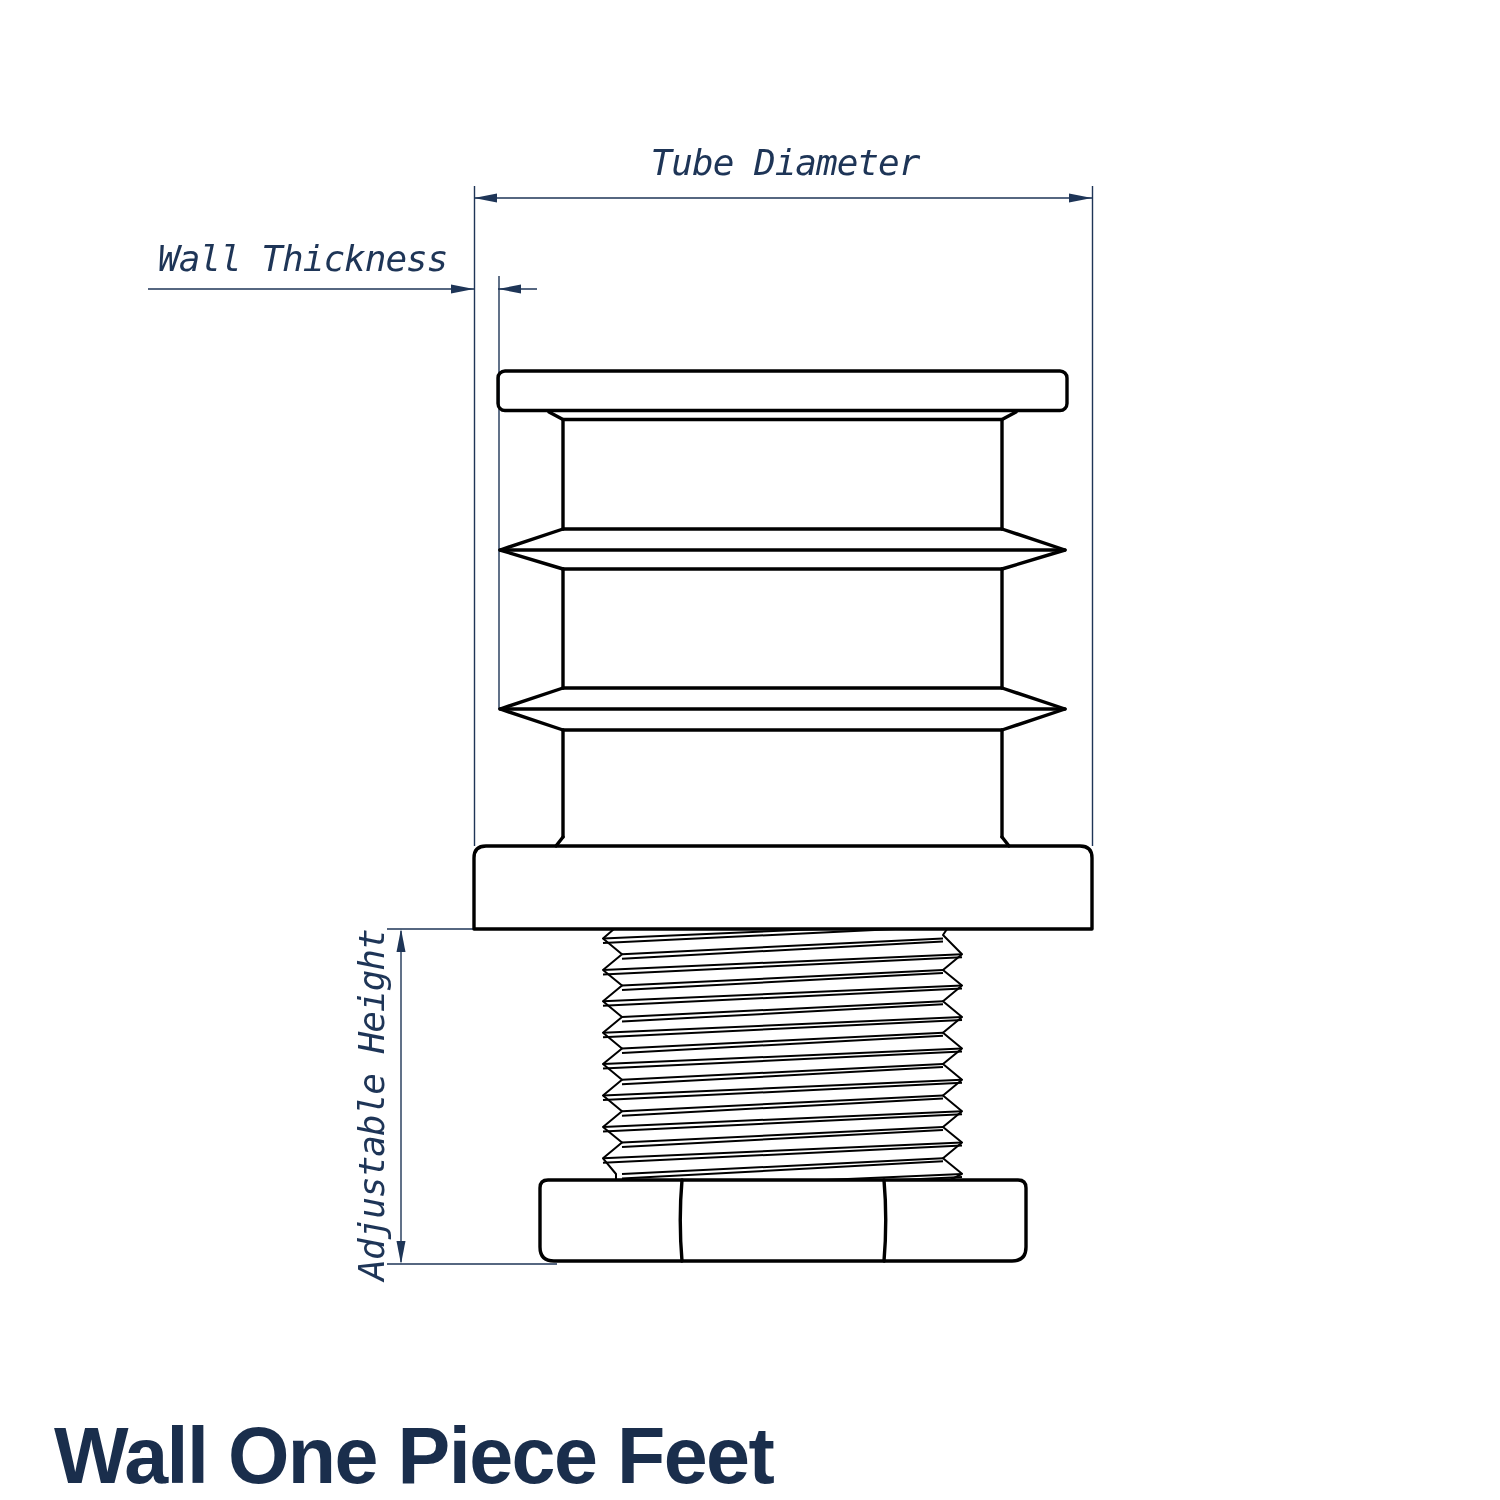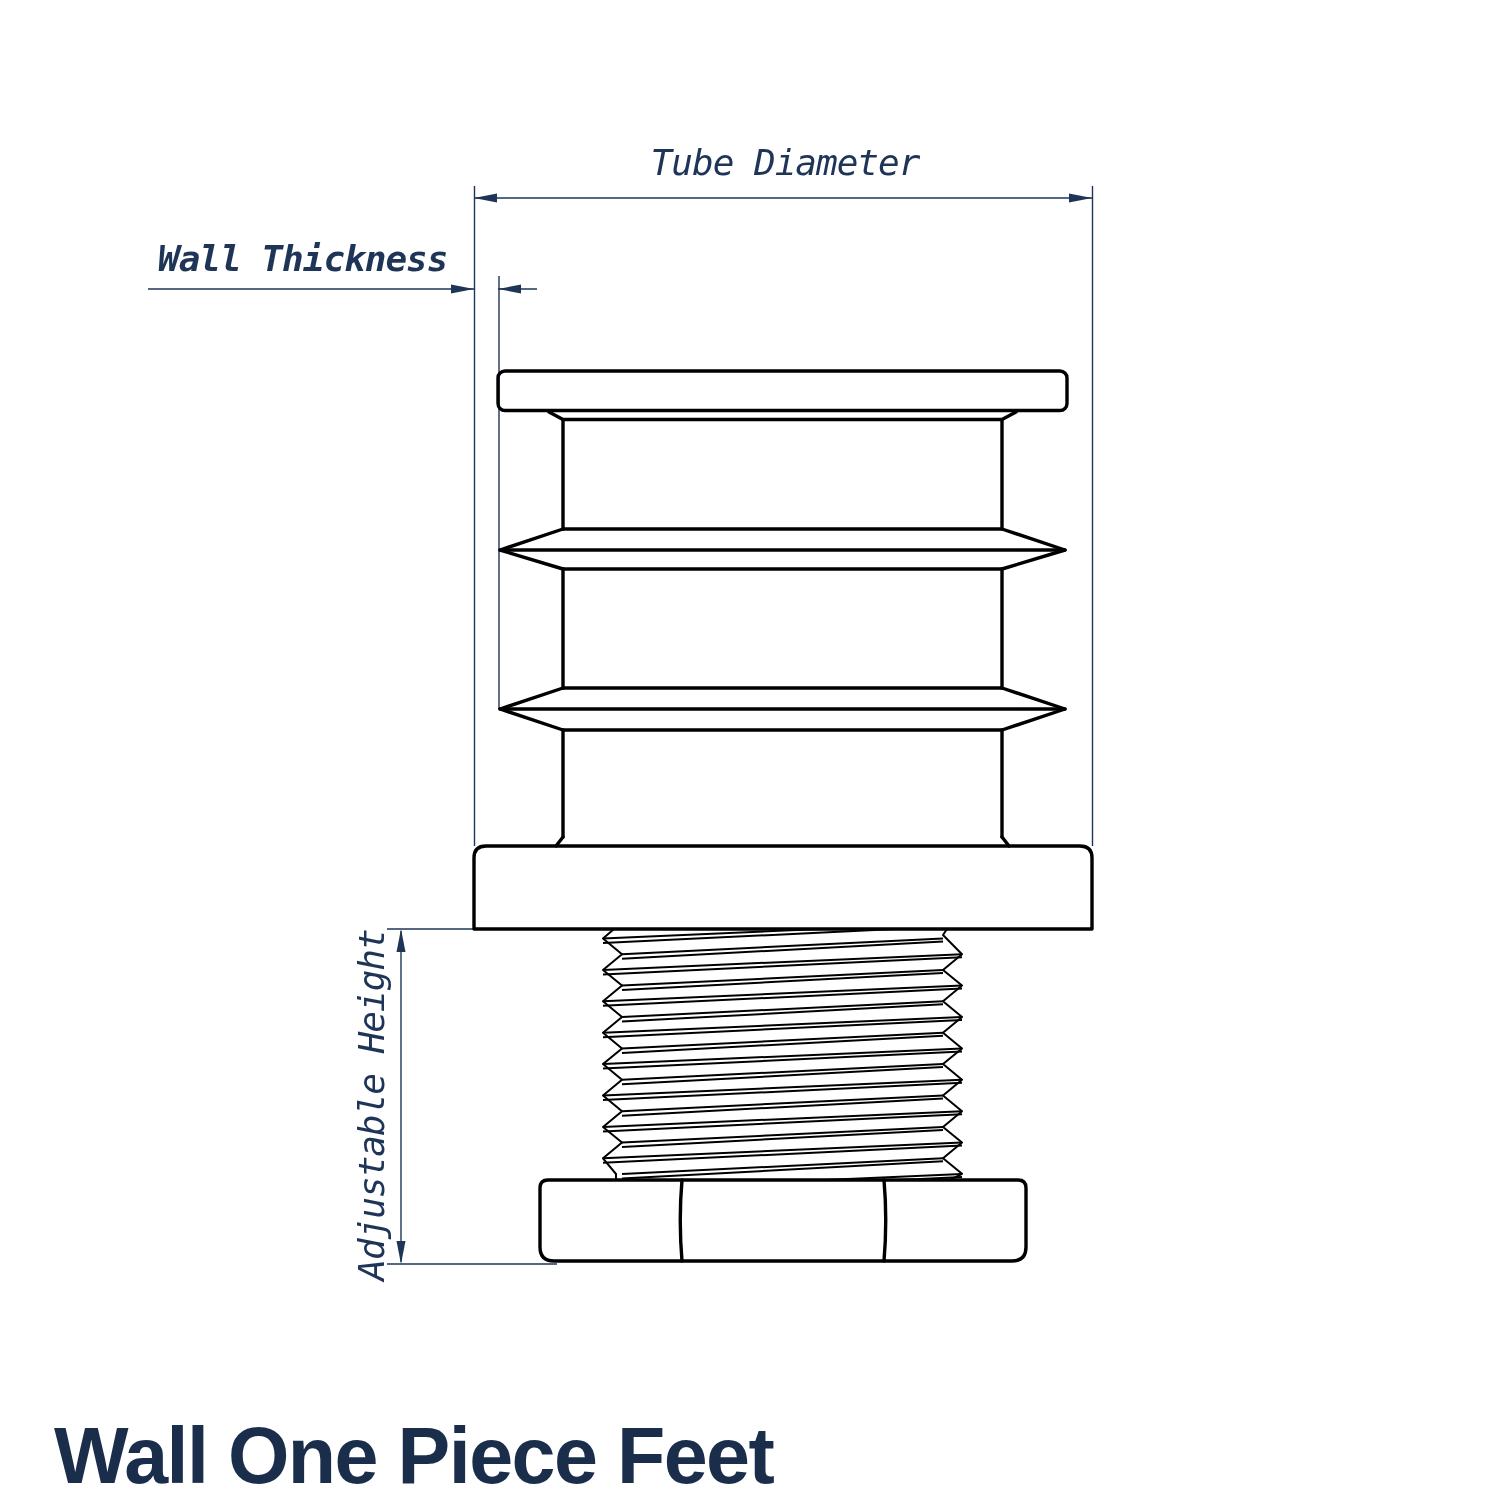--- a/index.html
+++ b/index.html
@@ -25,21 +25,21 @@
   .dim-label{
     position:absolute;
     color:var(--dim);
     font-family:"DejaVu Sans Mono", monospace;
     font-style:italic;
     font-size:36px;
     letter-spacing:-1px;
     white-space:nowrap;
   }
   .lbl-tube{left:785px;top:114px;transform:translateX(-50%);}
-  .lbl-wall{left:158px;top:210px;font-weight:bold;}
+  .lbl-wall{left:158px;top:210px;}
   .lbl-adj{left:371px;top:1077px;transform:translate(-50%,-50%) rotate(-90deg);}
   .page-title{
     position:absolute;
     left:54px;top:1382px;
     color:var(--title);
     font-family:"Liberation Sans", sans-serif;
     font-weight:700;
     font-size:79px;
     letter-spacing:-1.5px;
     white-space:nowrap;

